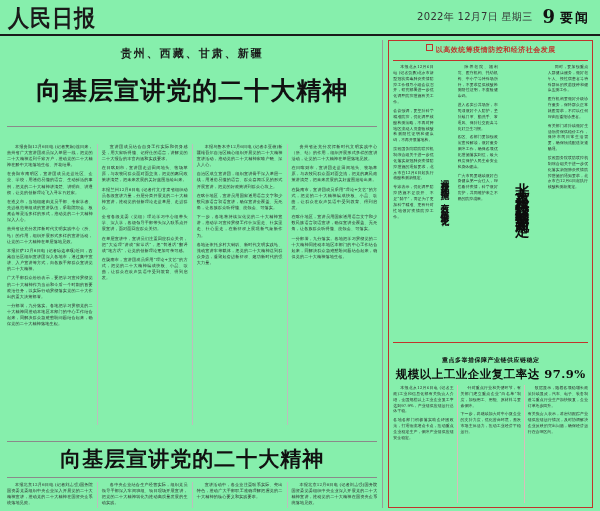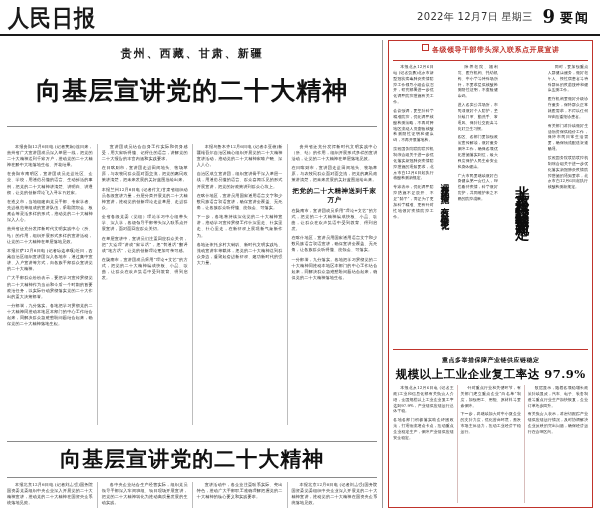--- a/index.html
+++ b/index.html
@@ -5,21 +5,21 @@
   html,body{margin:0;padding:0;}
   body{
     width:600px;height:511px;
     background:#f2efe9;
     font-family:"DejaVu Sans","Liberation Sans",sans-serif;
     overflow:hidden;
   }
   .page{
     position:relative;
     width:600px;height:511px;
-    background:#ffffff;
+    background:#86efac;
     box-sizing:border-box;
     padding:0;
   }
   
   .masthead{
     position:relative;
     height:34px;
     border-bottom:2px solid #1a1a1a;
     display:flex;align-items:center;
     padding:0 10px 0 8px;
@@ -193,21 +193,21 @@
     font-size:3.9px;
     line-height:1.5;
     color:#2b2b2b;
     text-align:justify;
     word-break:break-all;
     margin:0 0 3px 0;
   }
   .rtext.first{text-indent:7px;}
   .lower-red{
     border-top:1px solid #c0342c;
-    margin-top:21px;padding-top:6px;
+    margin-top:21px;padding-top:13px;
   }
   .lower-kicker{
     text-align:center;font-family:"DejaVu Serif","Liberation Serif",serif;
     font-size:6px;font-weight:bold;color:#111;letter-spacing:.5px;margin-bottom:2px;
   }
   .lower-headline{
     text-align:center;font-family:"DejaVu Serif","Liberation Serif",serif;
     font-size:11.5px;font-weight:bold;color:#0d0d0d;letter-spacing:.5px;
     margin-bottom:3px;
   }
@@ -256,21 +256,20 @@
         <div class="col">
           <p class="ptext first">本报乌鲁木齐12月6日电 (记者李亚楠)新疆维吾尔自治区精心组织开展党的二十大精神宣讲活动，推动党的二十大精神家喻户晓、深入人心。</p>
           <p class="ptext">自治区成立宣讲团，组织宣讲骨干深入基层一线，用通俗易懂的语言、群众喜闻乐见的形式开展宣讲，把党的好政策讲到群众心坎上。</p>
           <p class="ptext">在喀什地区，宣讲员用国家通用语言文字和少数民族语言双语宣讲，确保宣讲全覆盖、无死角，让各族群众听得懂、能领会、可落实。</p>
           <p class="ptext">下一步，各地将持续深化党的二十大精神宣讲，推动学习宣传贯彻工作往深里走、往实里走、往心里走，在新征程上展现新气象新作为。</p>
           <p class="ptext">各地还依托乡村大喇叭、新时代文明实践站、流动宣讲车等载体，把党的二十大精神送到群众身边，凝聚起奋进新征程、建功新时代的强大力量。</p>
         </div>
         <div class="col">
           <p class="ptext first">贵州省还充分发挥新时代文明实践中心（所、站）的作用，组织开展形式多样的宣讲活动，让党的二十大精神在基层落地见效。</p>
           <p class="ptext">在日喀则市，宣讲团走进田间地头、牧场草原，与农牧民群众面对面交流，把党的惠民政策讲清楚，把未来发展的美好蓝图描绘出来。</p>
-          <div class="subhead">把党的二十大精神送到千家万户</div>
           <p class="ptext">在陇南市，宣讲团成员采用“理论+文艺”的方式，把党的二十大精神编成快板、小品、歌曲，让群众在欢声笑语中受到教育、得到启发。</p>
           <p class="ptext">在喀什地区，宣讲员用国家通用语言文字和少数民族语言双语宣讲，确保宣讲全覆盖、无死角，让各族群众听得懂、能领会、可落实。</p>
           <p class="ptext">一分部署，九分落实。各地把学习贯彻党的二十大精神同推动本地区本部门的中心工作结合起来，同解决群众急难愁盼问题结合起来，确保党的二十大精神落地生根。</p>
         </div>
       </div>
 
       <div class="bottom-block">
         <div class="bottom-headline">向基层宣讲党的二十大精神</div>
         <hr class="rule-thin">
         <div class="bottom-cols">
@@ -288,21 +287,21 @@
           </div>
         </div>
       </div>
 
     </div>
 
     <div class="right-zone">
       <div class="redbox">
 
         <div class="redbanner">
-          <span class="sq"></span><span>各级领导干部带头深入联系点开展宣讲</span>
+          <span class="sq"></span><span>以高效统筹疫情防控和经济社会发展</span>
         </div>
         <hr class="red-rule">
 
         <div class="r-cols">
           <div class="r-col">
             <p class="rtext first">本报北京12月6日电 (记者贺勇)北京市新型冠状病毒肺炎疫情防控工作领导小组会议召开，研究部署进一步优化调整防控措施有关工作。</p>
             <p class="rtext">会议强调，要坚持科学精准防控，优化调整核酸检测策略，不再对跨地区流动人员查验核酸检测阴性证明和健康码，不再开展落地检。</p>
             <p class="rtext">按照国务院联防联控机制综合组关于进一步优化落实新冠肺炎疫情防控措施的通知要求，北京市自12月6日起执行核酸检测新规定。</p>
             <p class="rtext">专家表示，优化调整防控措施不是放开、不是“躺平”，而是为了更加科学精准、更有针对性地做好疫情防控工作。</p>
           </div>

